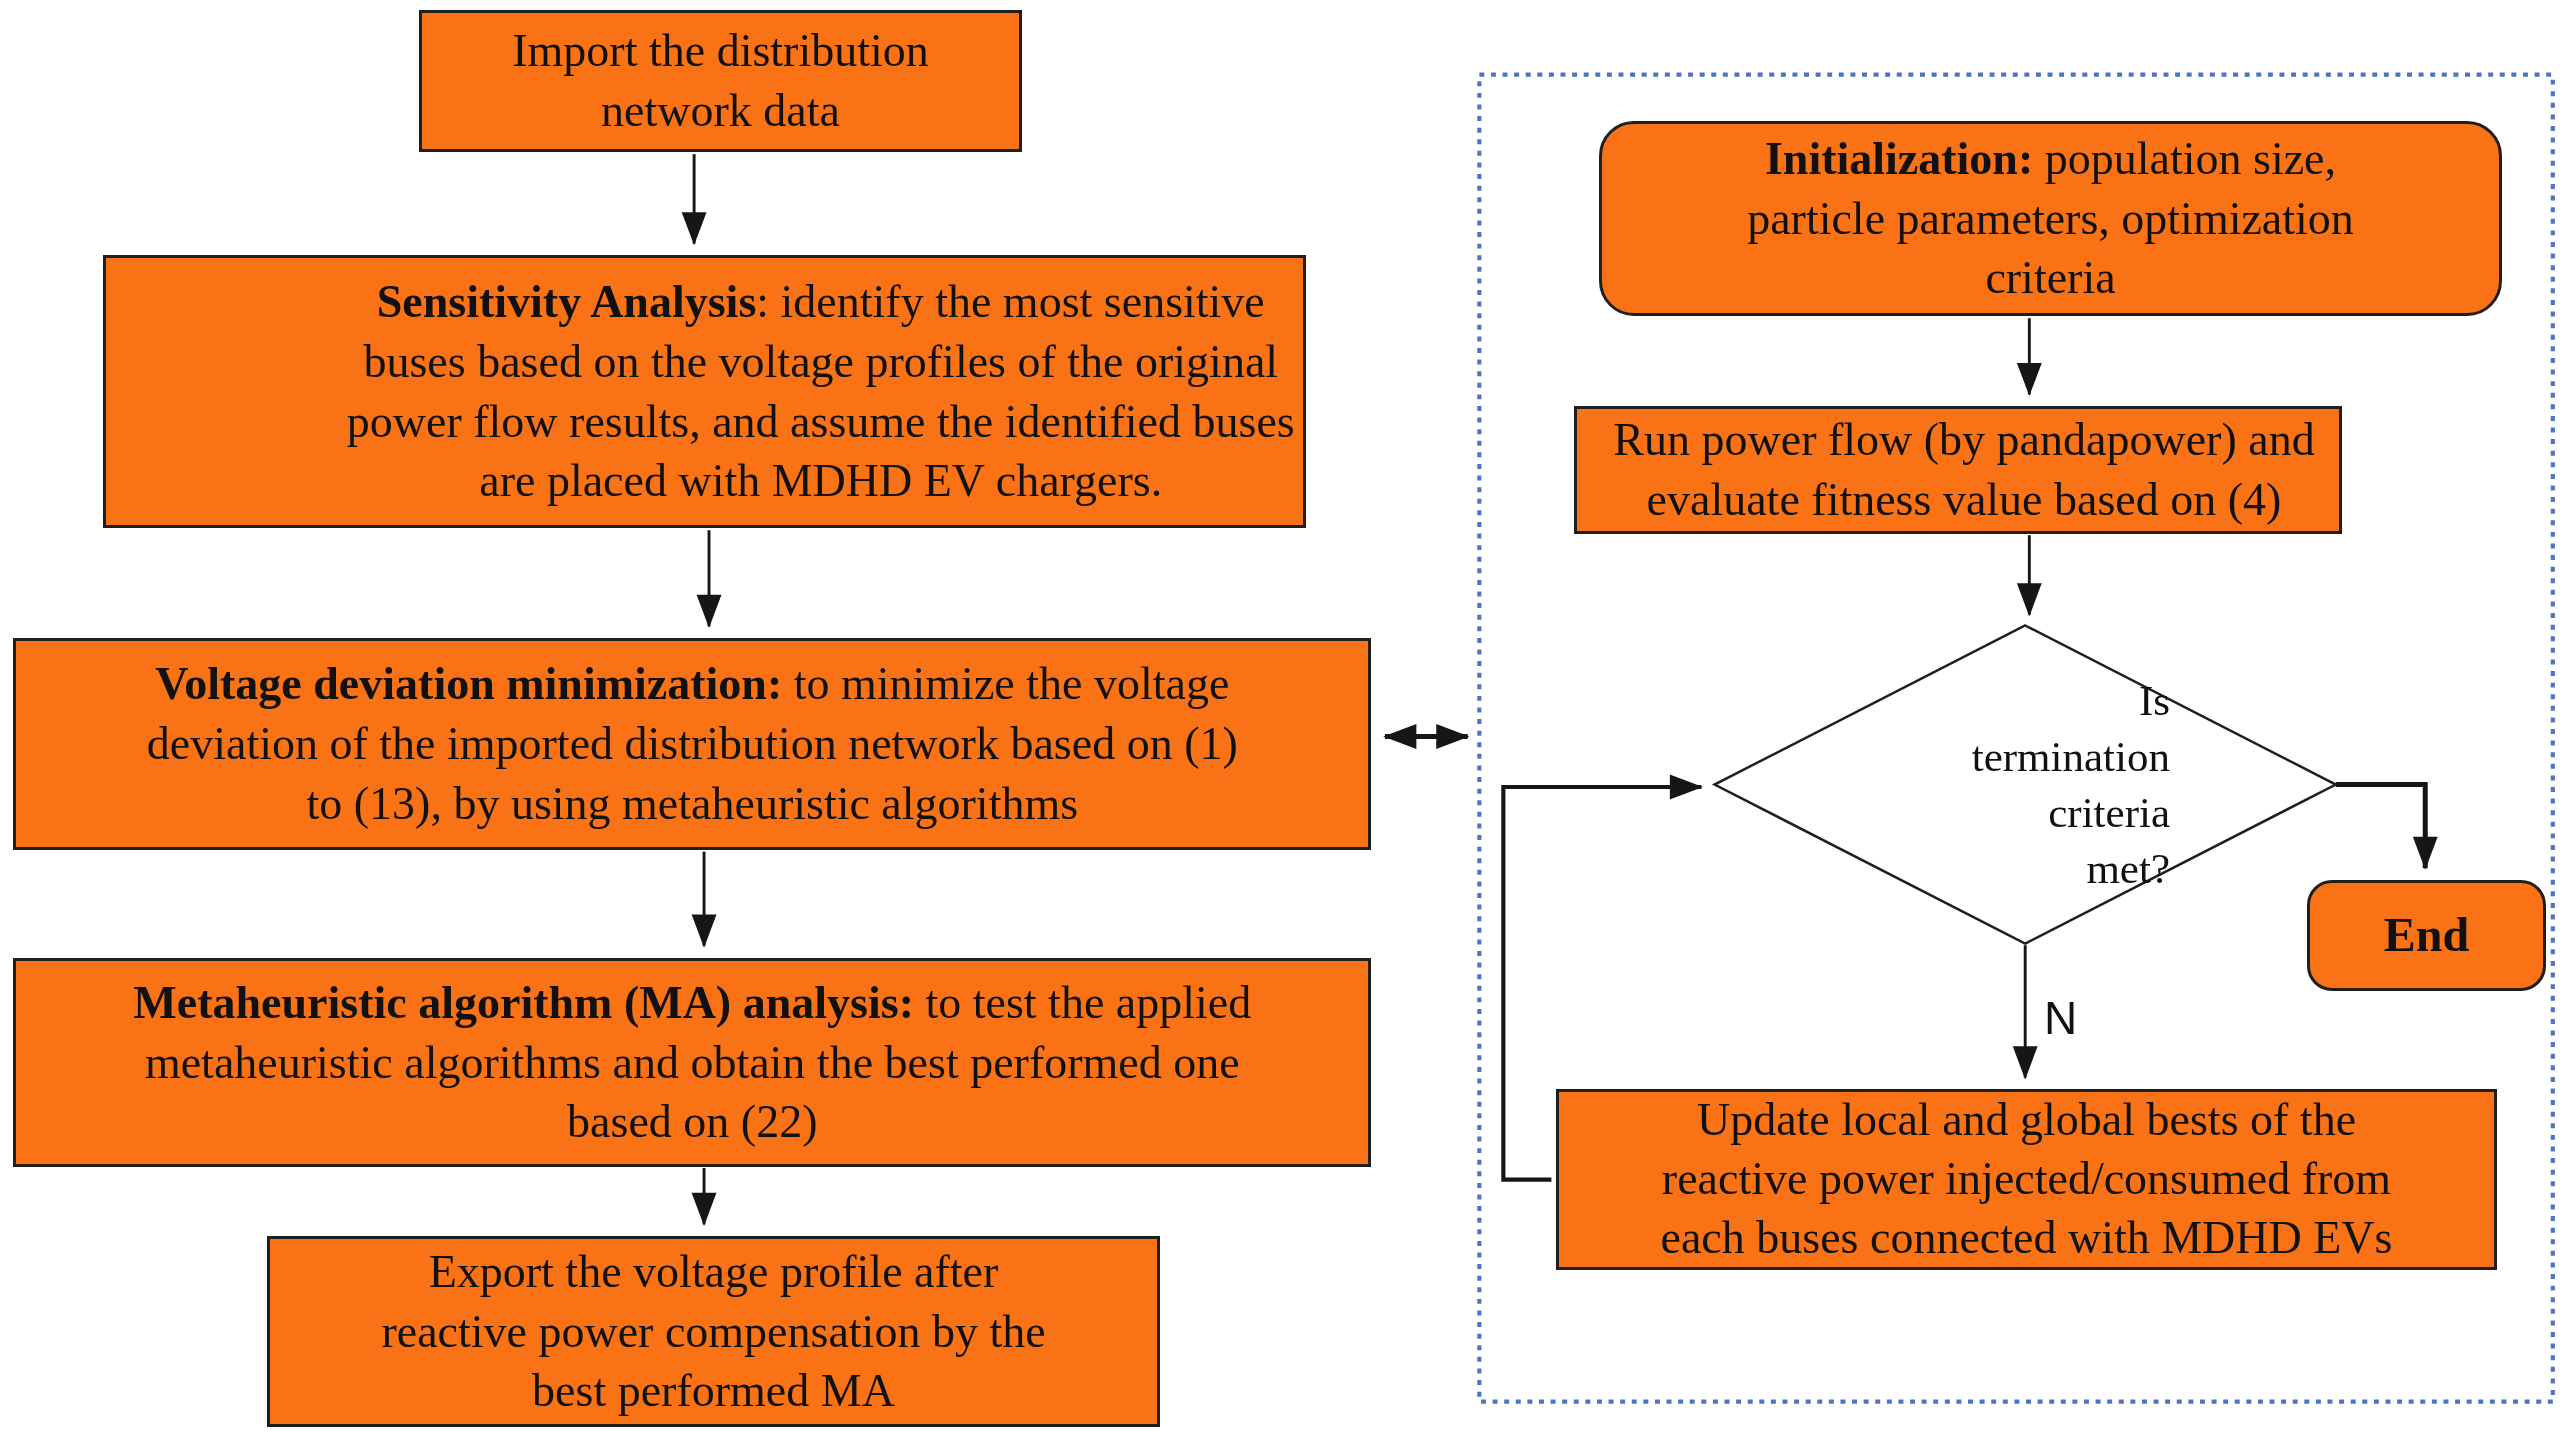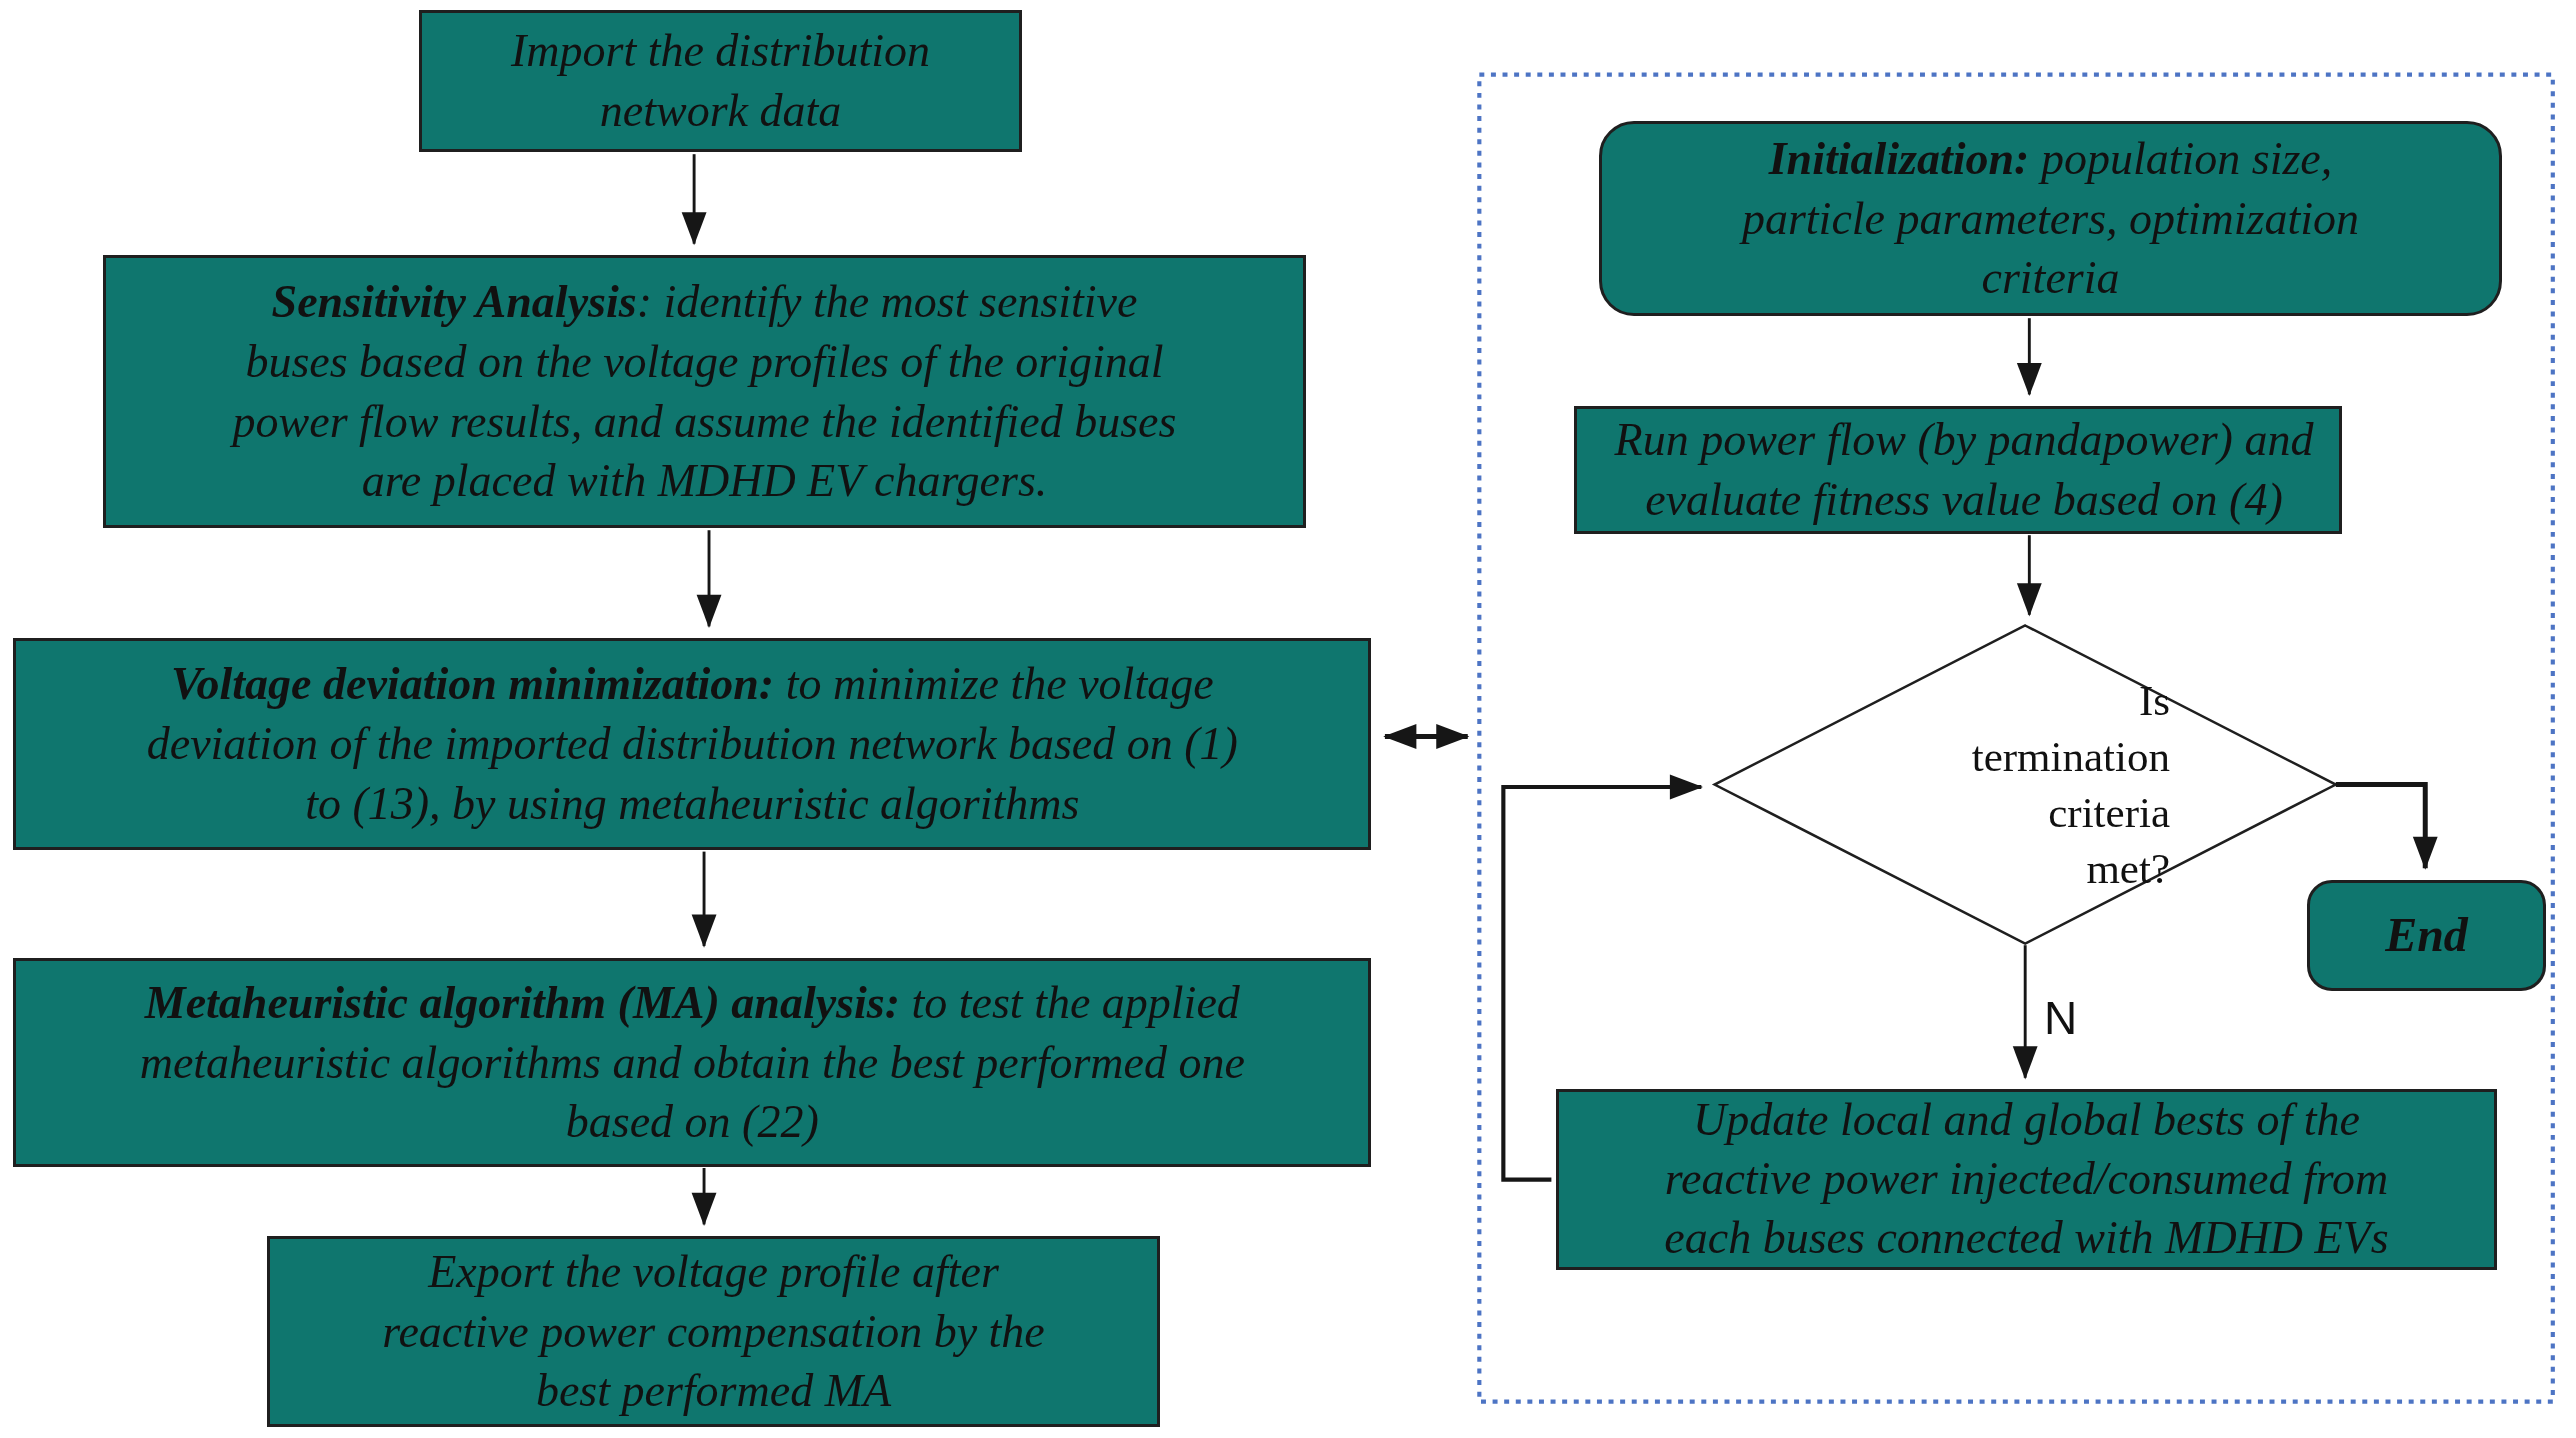--- a/index.html
+++ b/index.html
@@ -8,40 +8,39 @@
     width:2576px;height:1439px;
     background:#ffffff;
     font-family:"Liberation Serif","DejaVu Serif",serif;
     color:#111111;
     overflow:hidden;
   }
   #connectors{position:absolute;left:0;top:0;z-index:0;}
   .box{
     position:absolute;
     box-sizing:border-box;
-    background:#0f766e;
+    background:#f97316;
     border:3.3px solid #1f1f1f;
     display:flex;align-items:center;justify-content:center;
     text-align:center;
     z-index:2;
-    font-style:italic;
   }
   .txt{
     white-space:pre-line;
     font-size:46px;
     line-height:1.3;
     padding:0 8.3px;
   }
   .txt .b{font-weight:bold;}
   .txt .ml{white-space:pre-line;}
   .rounded{border-radius:35px;}
   .rounded-sm{border-radius:25px;}
   
   #import-box   {left:419px;  top:10px;   width:603px;  height:142px;}
-  #sens-box     {left:103px;  top:255px;  width:1203px; height:273px;}
+  #sens-box     {left:103px;  top:255px;  width:1203px; height:273px;justify-content:flex-end;}
   #volt-box     {left:13.3px;   top:638px;  width:1358px; height:212px;}
   #ma-box       {left:13.3px;   top:958px; width:1358px; height:209px;}
   #export-box   {left:267px;  top:1236px; width:893px; height:191px;}
   #init-box     {left:1599px; top:121px;  width:903px; height:195px;}
   #run-box      {left:1574px; top:406px;  width:768px; height:128px;padding-left:12px;}
   #end-box      {left:2307px; top:880px; width:239px;  height:111px;}
   #end-box .txt {font-size:48px;font-weight:bold;}
   #update-box   {left:1556px; top:1089px; width:941px; height:181px;}
   #update-box .txt{line-height:1.28;}
   #diamond-text{

